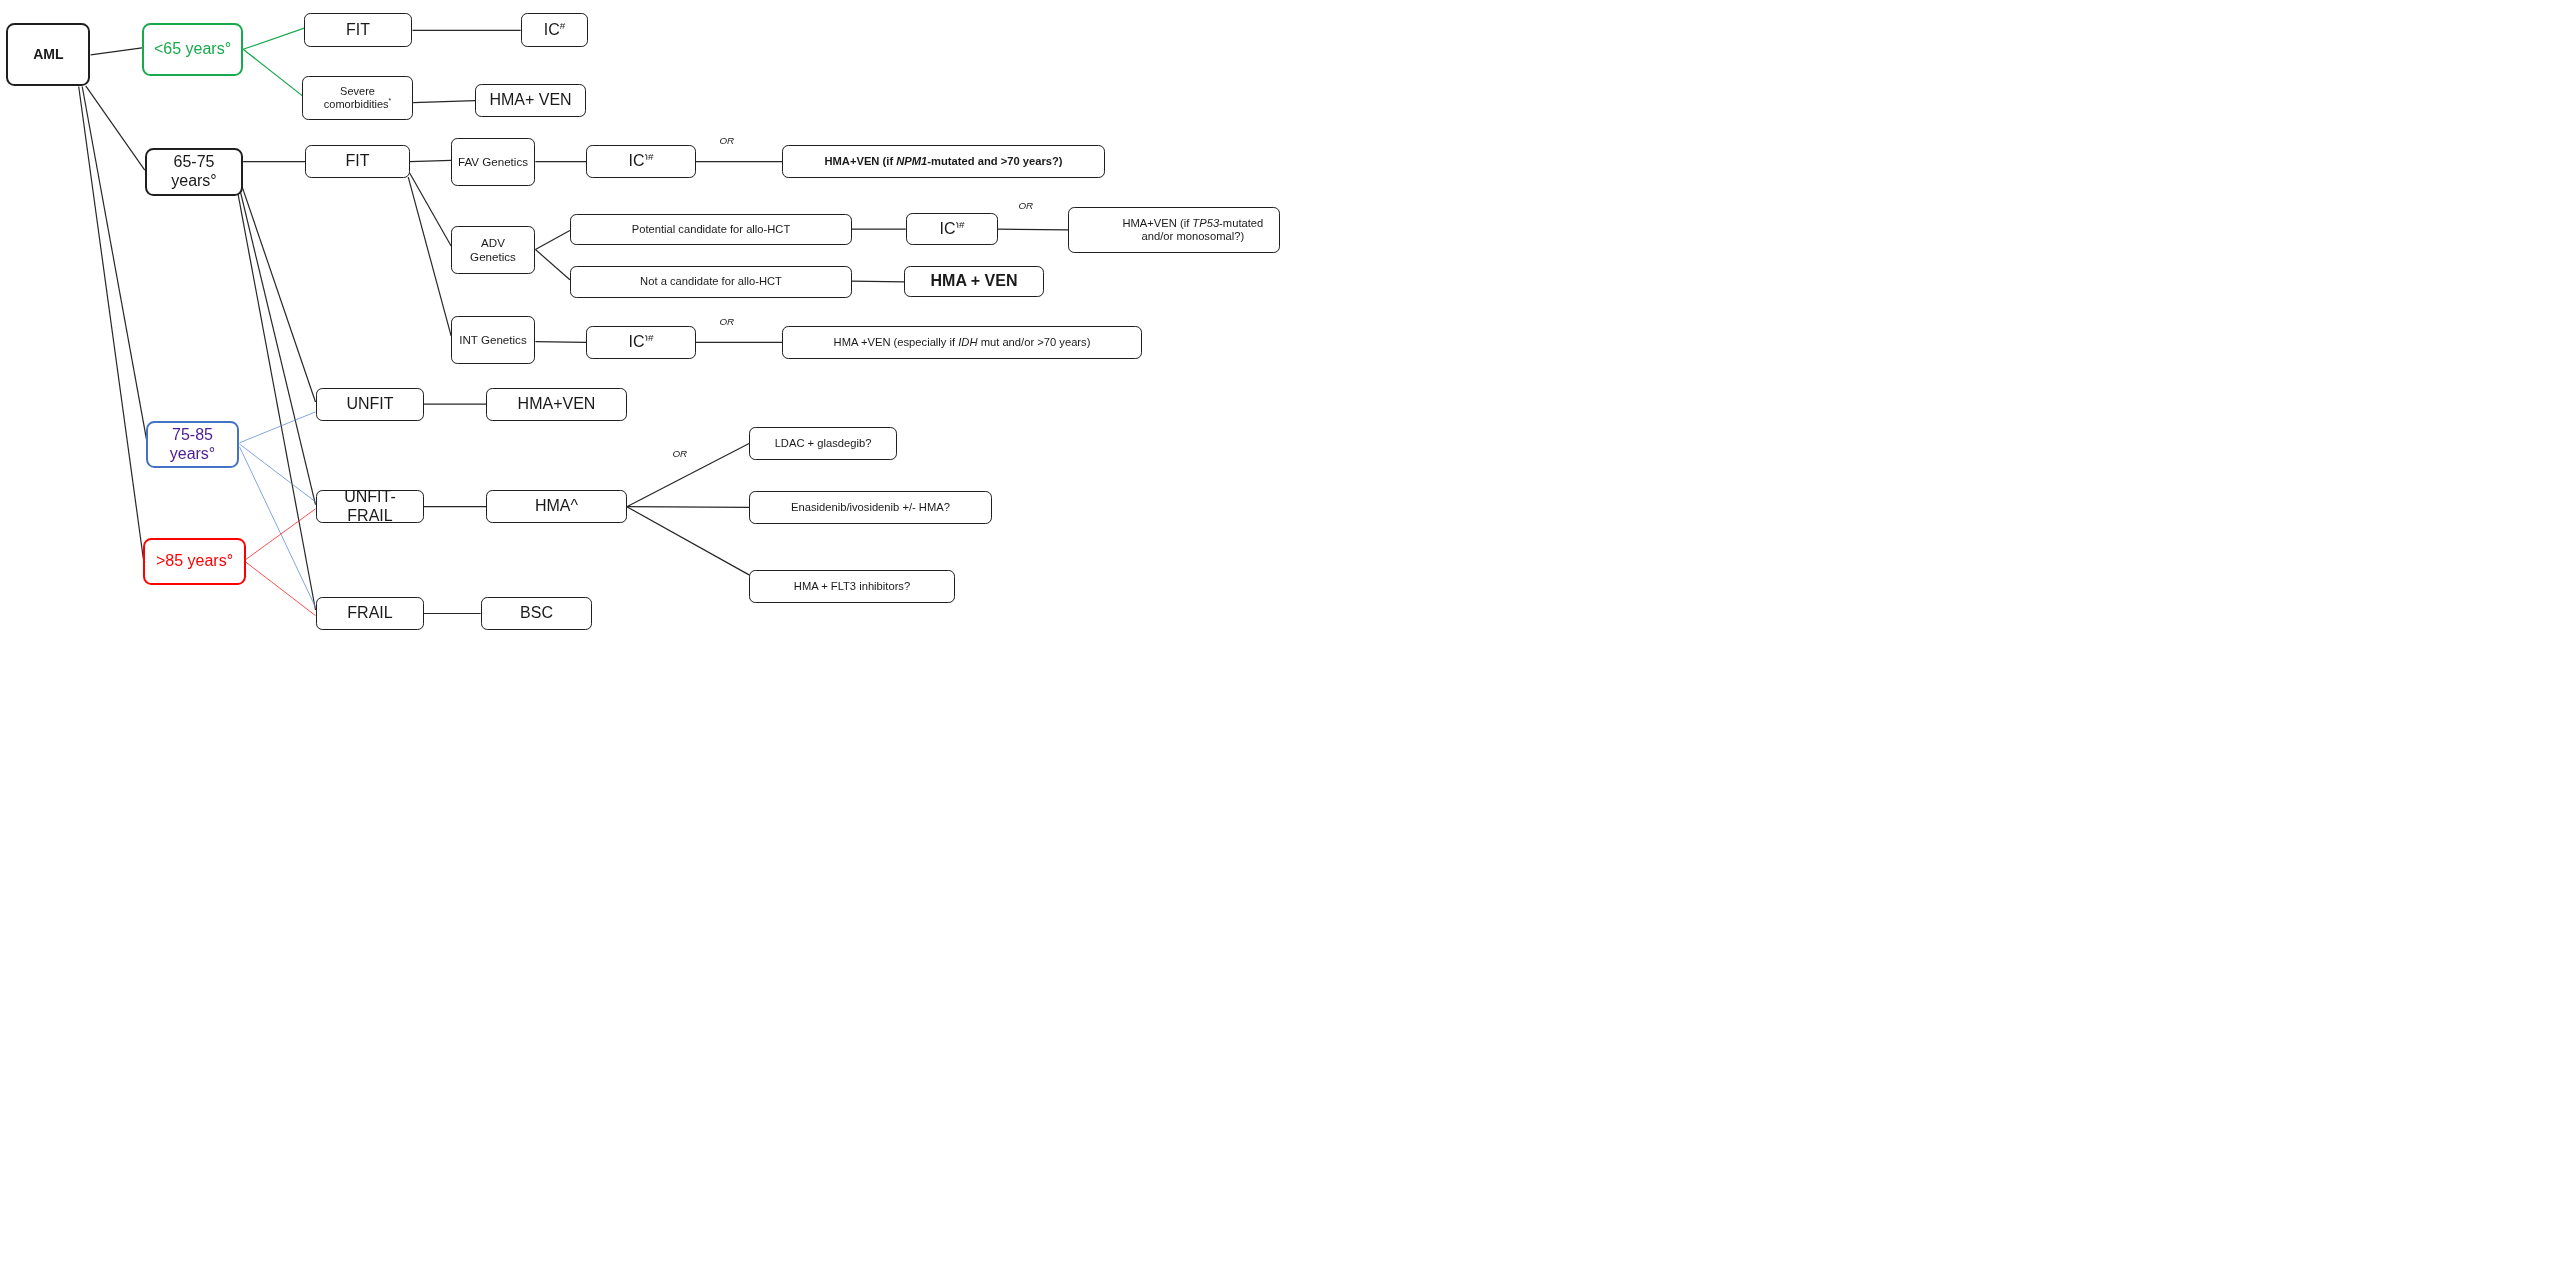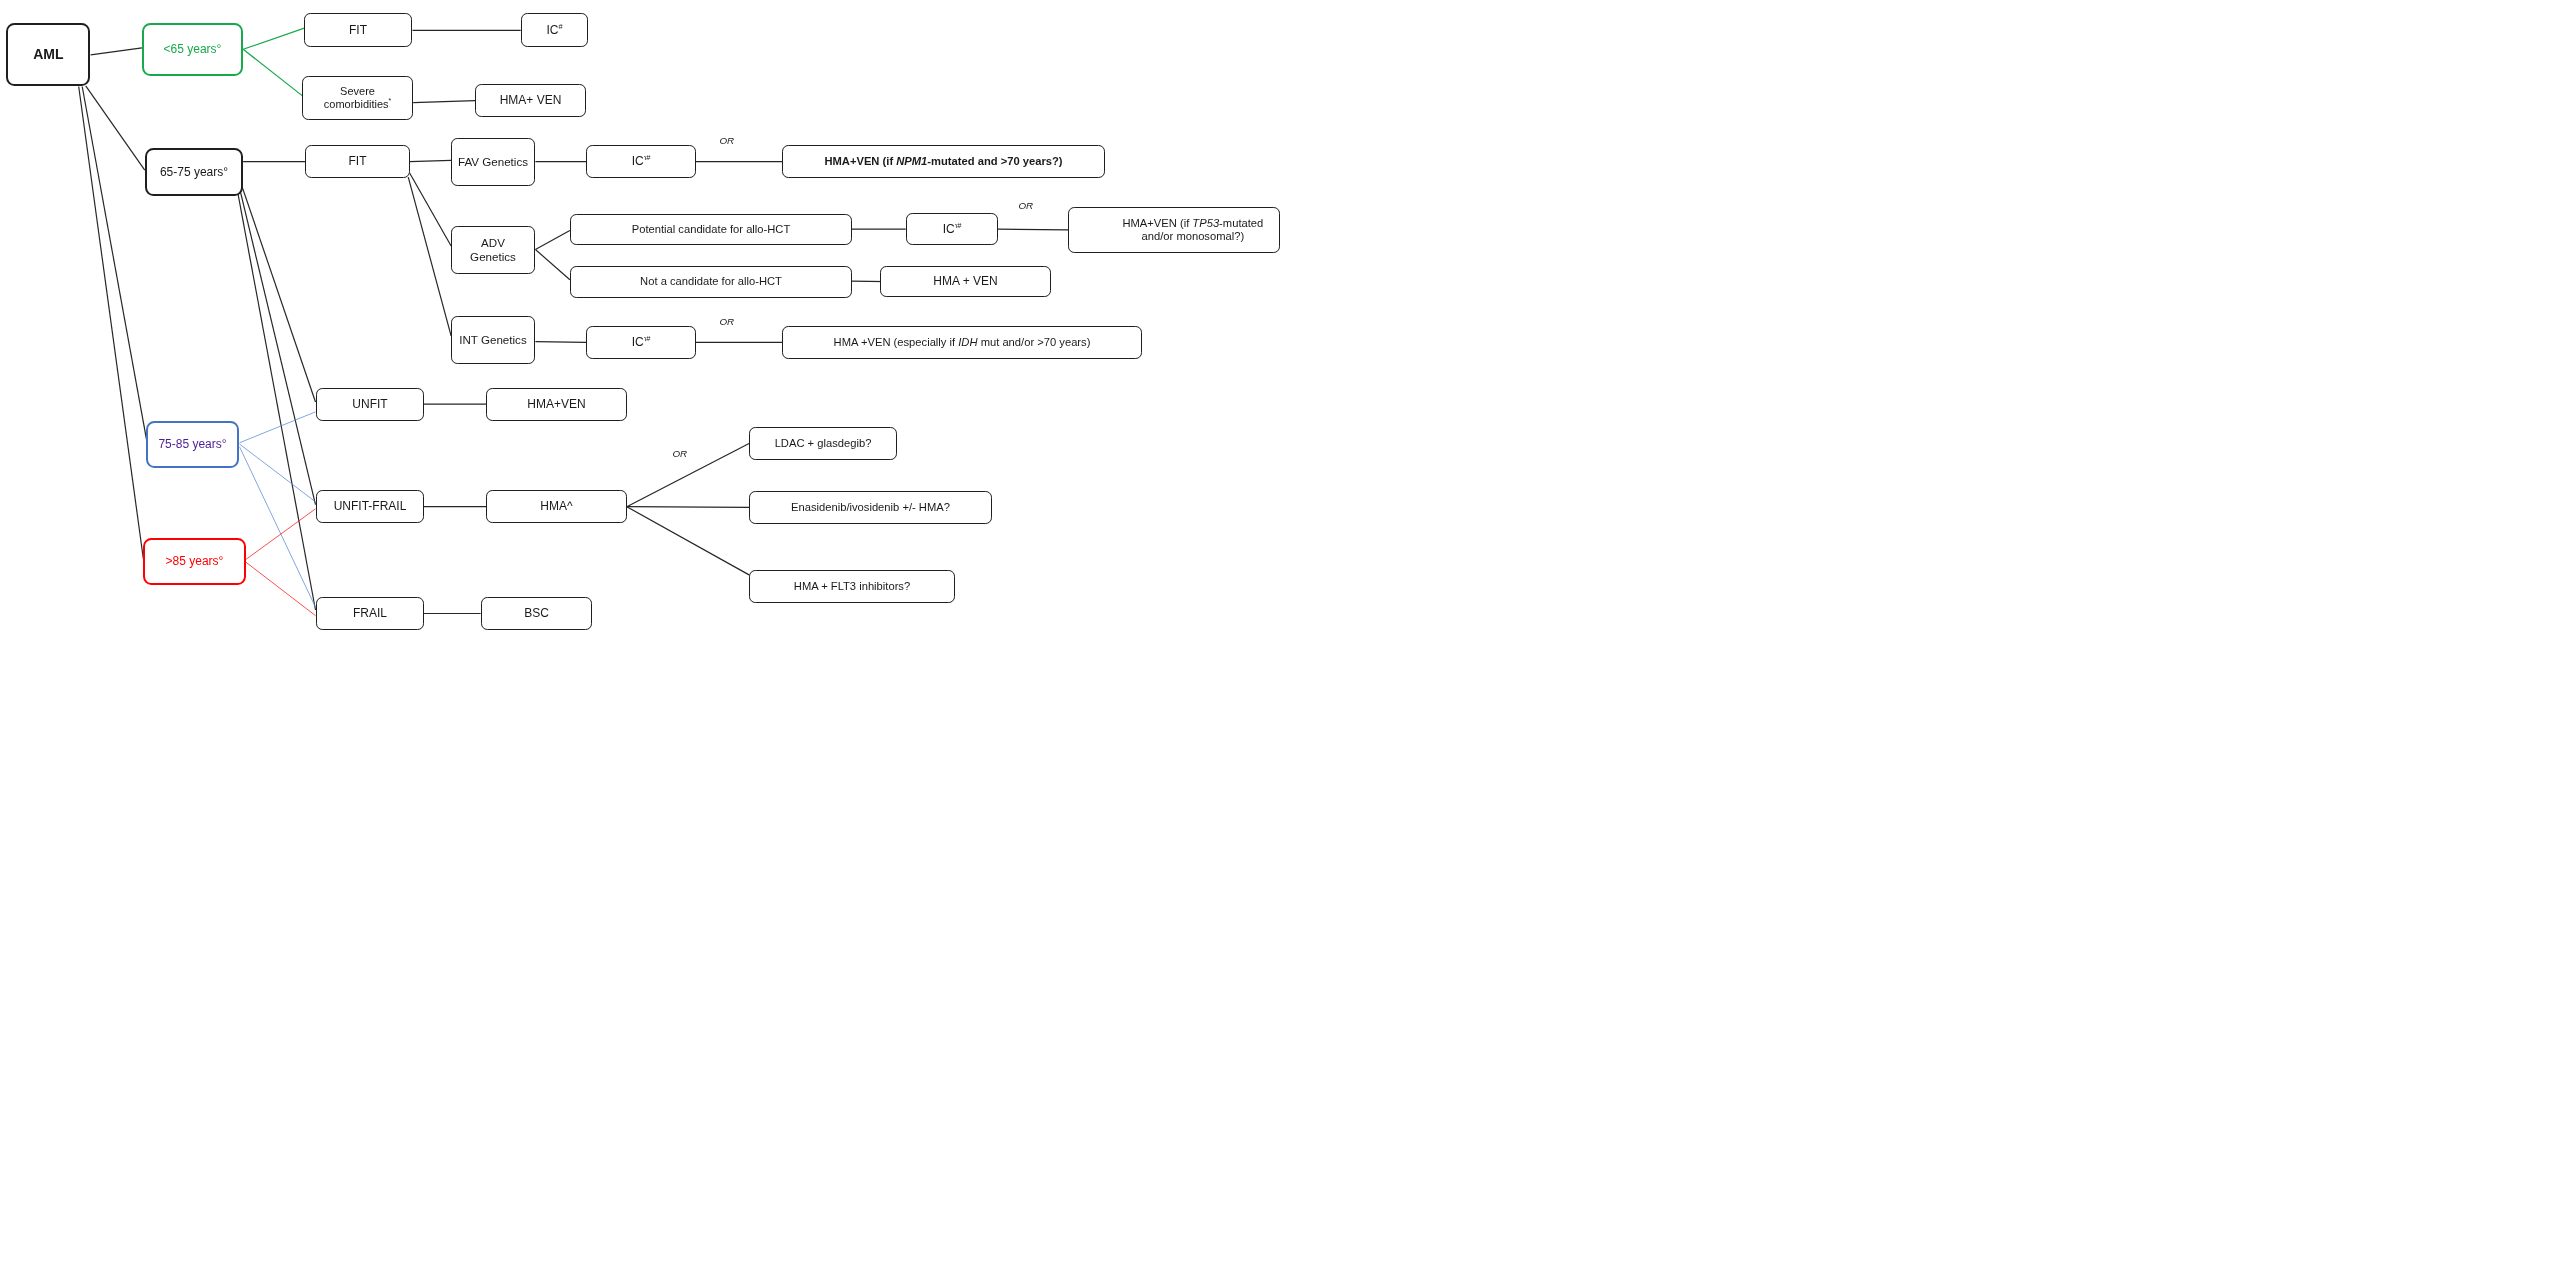--- a/index.html
+++ b/index.html
@@ -18,21 +18,21 @@
   .eb{stroke:#5b8bd5;stroke-width:1.1;}
   .er{stroke:#ff1a1a;stroke-width:1.1;}
   .node{
     position:absolute;
     display:flex;align-items:center;justify-content:center;
     text-align:center;
     box-sizing:border-box;
     background:#ffffff;
     border:1.2px solid #1f1f1f;
     border-radius:6.3px;
-    font-size:12px;
+    font-size:16px;
     line-height:1.18;
     padding:1.4px 4.9px;
   }
   .thick{border-width:2.1px;border-radius:8.4px;}
   .bold{font-weight:bold;font-size:14px;}
   .green{border-color:#17a94c;color:#17a94c;border-width:2.1px;border-radius:8.4px;}
   .blue{border-color:#4472c4;color:#4c1d95;border-width:2.5px;border-radius:8.4px;}
   .red{border-color:#ff0000;color:#ff0000;border-width:2.8px;border-radius:8.4px;}
   .sentence{font-size:11.2px;padding:1.4px 6.3px;}
   .gene{font-style:italic;}
@@ -124,21 +124,21 @@
   <div class="node" style="left:451px;top:226px;width:84px;height:48px;font-size:11.6px;">ADV Genetics</div>
   <div class="node sentence" style="left:570px;top:214px;width:282px;height:31px;">Potential candidate for allo-HCT</div>
   <div class="node" style="left:906px;top:213px;width:92px;height:32px;">
     <span><span>IC</span><sup>℩#</sup></span>
   </div>
   <div class="or-label" style="left:1017px;top:200px;">OR</div>
   <div class="node sentence" style="left:1068px;top:207px;width:212px;height:46px;padding-left:44px;">
     <span><span>HMA+VEN (if </span><span class="gene">TP53</span><span>-mutated and/or monosomal?)</span></span>
   </div>
   <div class="node sentence" style="left:570px;top:266px;width:282px;height:32px;">Not a candidate for allo-HCT</div>
-  <div class="node" style="left:880px;top:266px;width:171px;height:31px;">HMA + VEN</div>
+  <div class="node" style="left:904px;top:266px;width:140px;height:31px;font-weight:bold;">HMA + VEN</div>
 
   <div class="node" style="left:451px;top:316px;width:84px;height:48px;font-size:11.6px;">INT Genetics</div>
   <div class="node" style="left:586px;top:326px;width:110px;height:33px;">
     <span><span>IC</span><sup>℩#</sup></span>
   </div>
   <div class="or-label" style="left:718px;top:316px;">OR</div>
   <div class="node sentence" style="left:782px;top:326px;width:360px;height:33px;">
     <span><span>HMA +VEN (especially if </span><span class="gene">IDH</span><span> mut and/or &gt;70 years)</span></span>
   </div>
 

